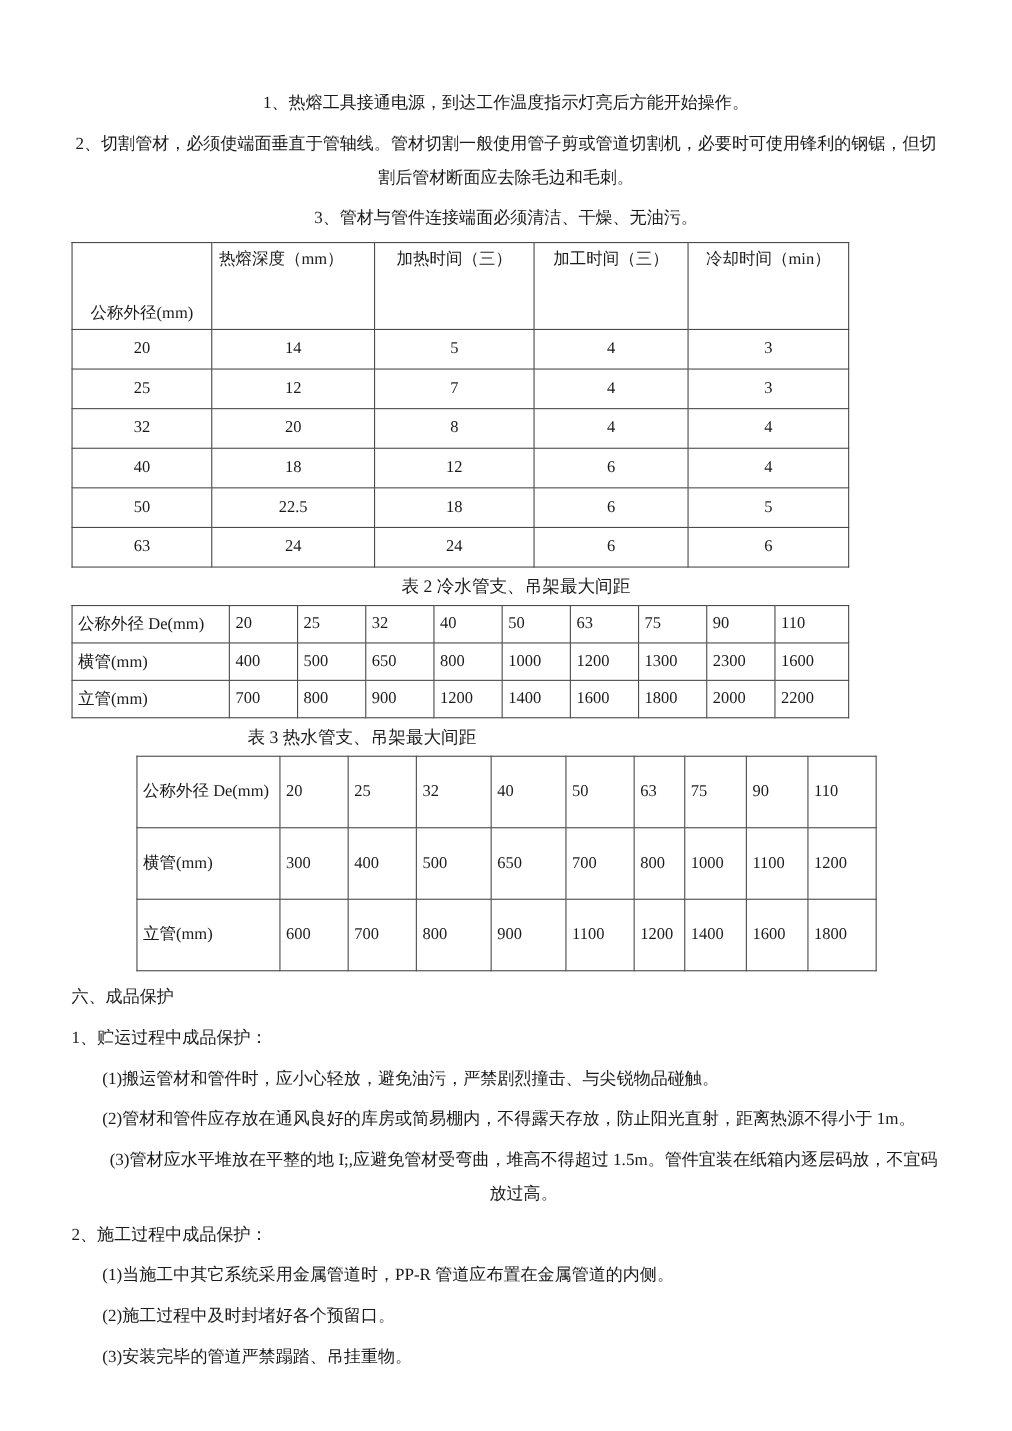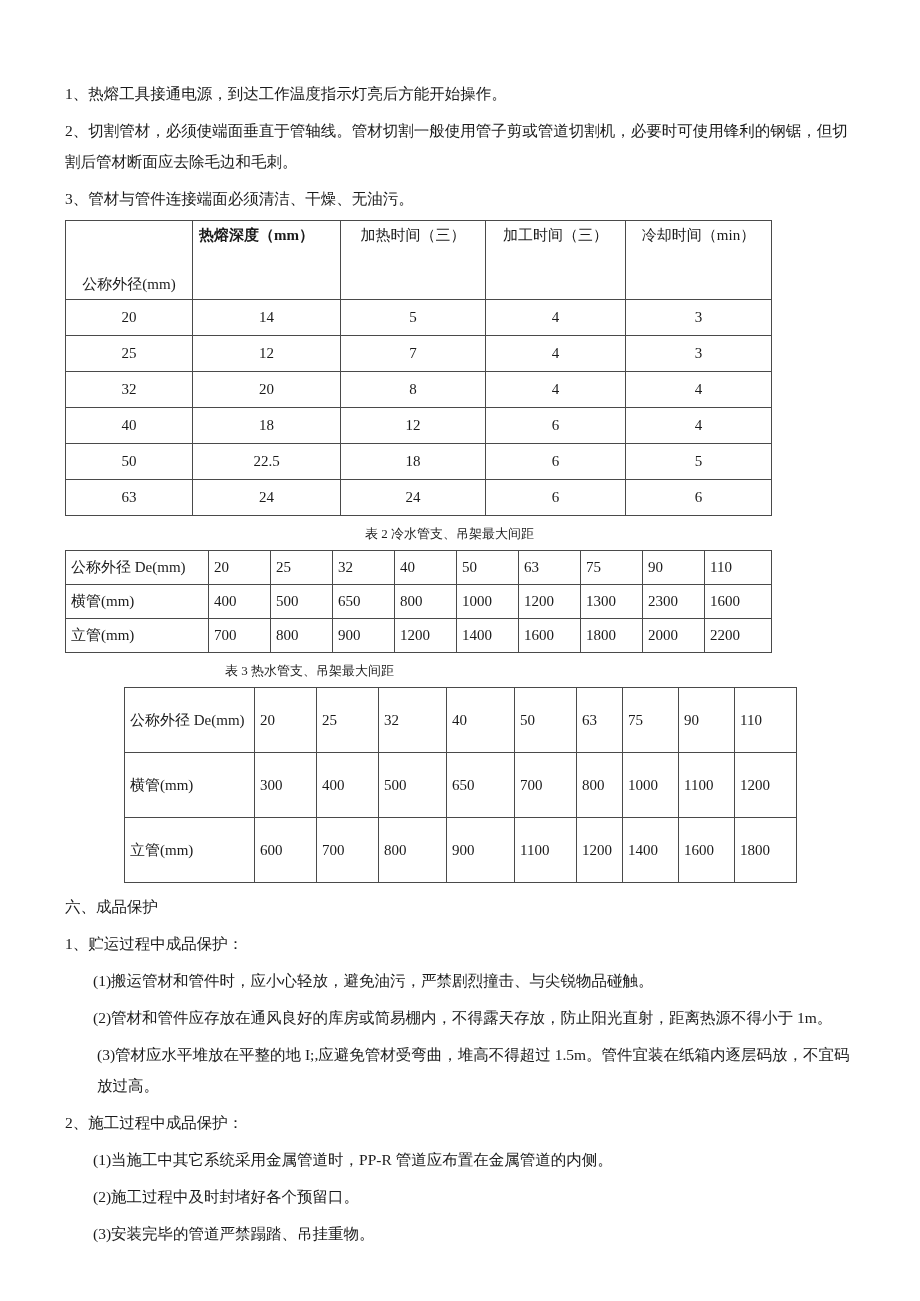--- a/index.html
+++ b/index.html
@@ -25,20 +25,21 @@
     width: 790px;
   }
   .para {
     font-size: 15.5px;
     line-height: 31px;
     margin: 0 0 6px 0;
     white-space: nowrap;
   }
   .para.wrap {
     white-space: normal;
+    text-align: center;
   }
   .para-indent {
     padding-left: 28px;
   }
   .para-indent2 {
     padding-left: 32px;
   }
   .blank-line {
     display: inline-block;
     width: 232px;
@@ -74,21 +75,20 @@
     vertical-align: top;
     padding-top: 5px;
   }
   #tbl-melt tr.hdr td.corner {
     vertical-align: bottom;
     padding-bottom: 5px;
   }
   #tbl-melt tr.hdr td.lead {
     text-align: left;
     padding-left: 6px;
-    font-weight: bold;
   }
 
   
   #tbl-cold {
     width: 706px;
   }
   #tbl-cold td {
     text-align: left;
     height: 29px;
     vertical-align: middle;
@@ -108,21 +108,21 @@
     vertical-align: middle;
     padding-left: 5px;
     height: 60px;
     line-height: 25px;
   }
   #tbl-hot tr.hdr td.corner {
     vertical-align: middle;
   }
 
   .cap {
-    font-size: 13px;
+    font-size: 16px;
     line-height: 28px;
     margin: 4px 0 2px 0;
   }
   .cap-c2 { padding-left: 300px; }
   .cap-c3 { padding-left: 160px; }
 
   .gap-s { height: 8px; }
 </style>
 </head>
 <body>

